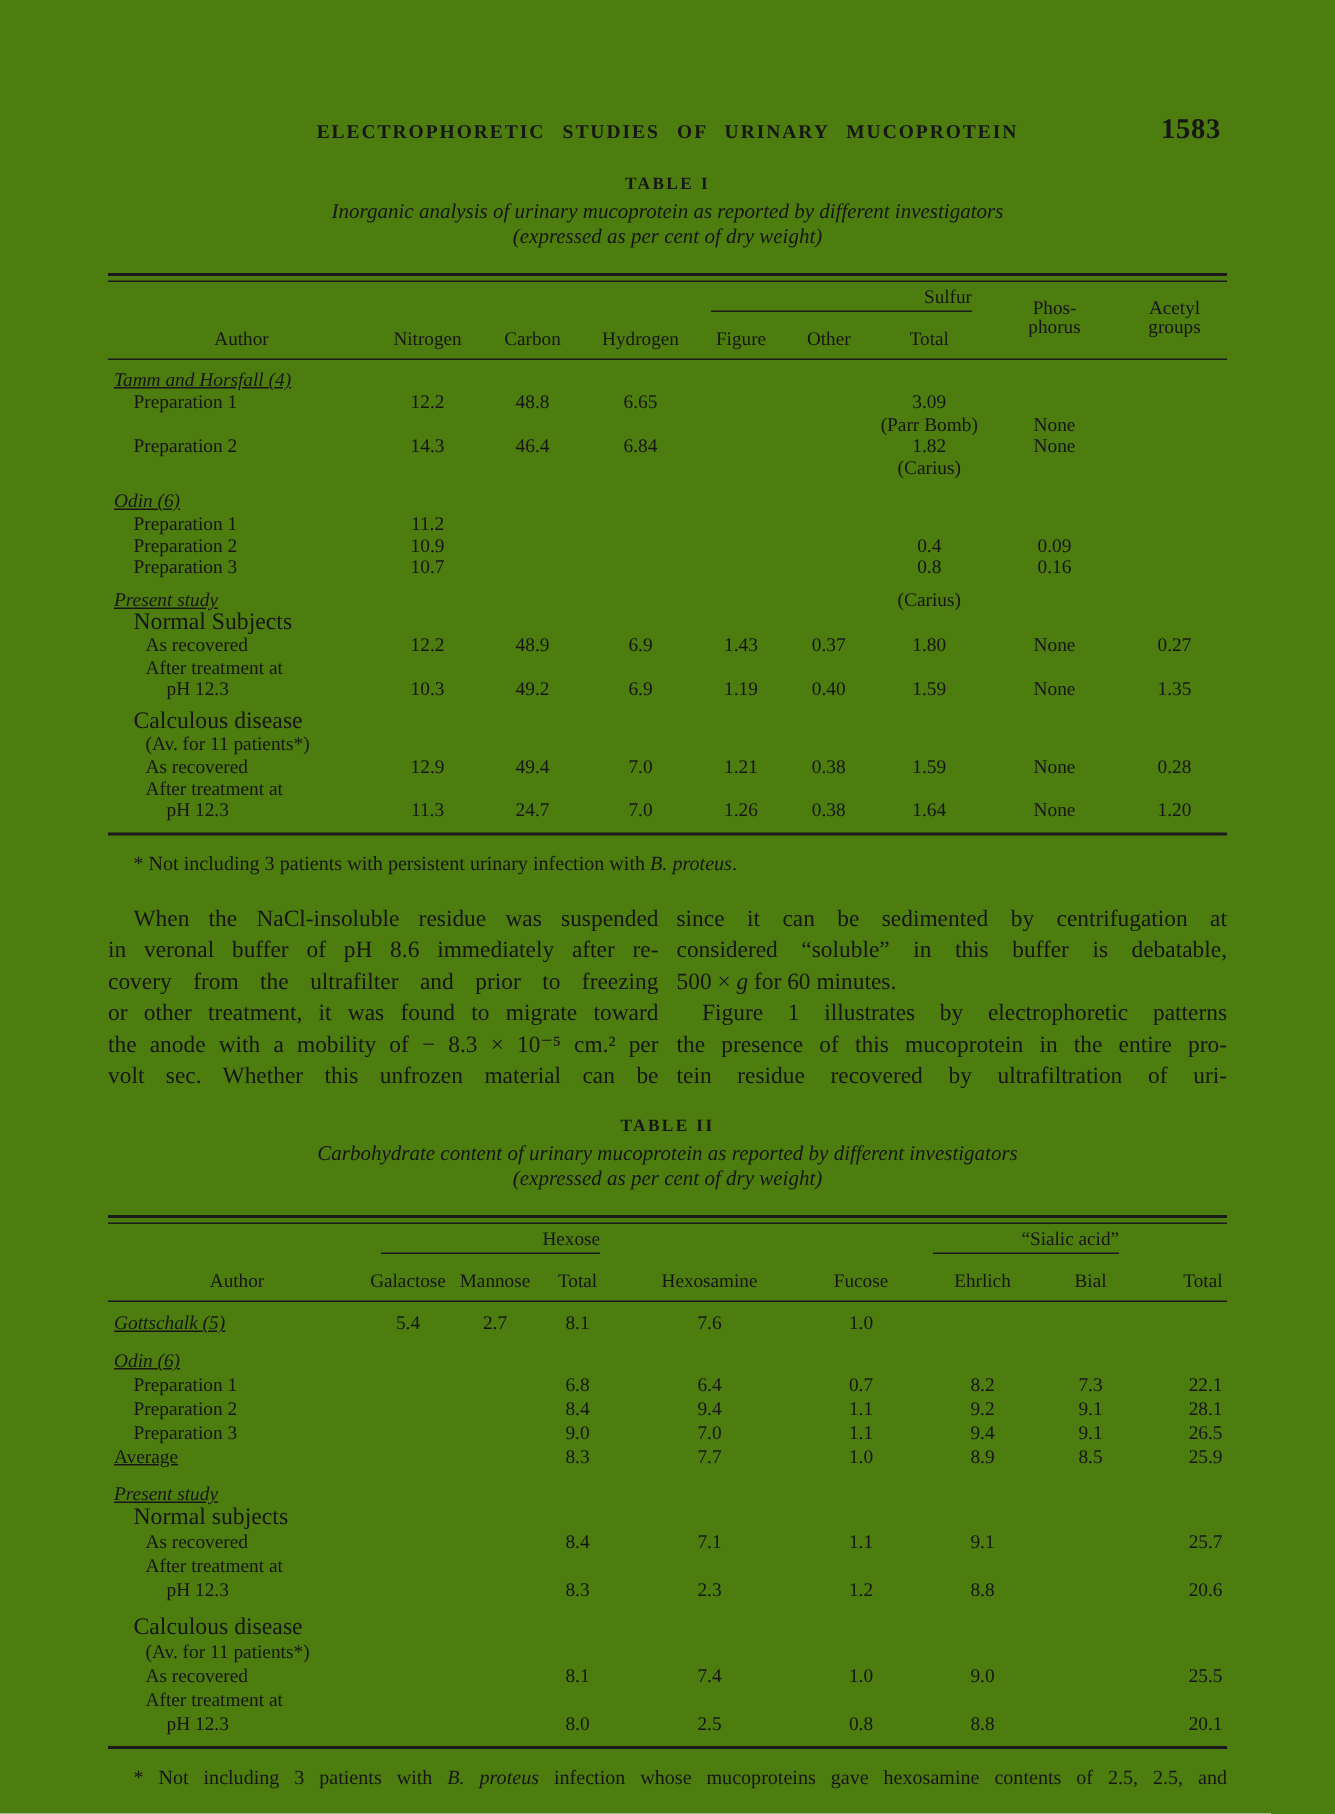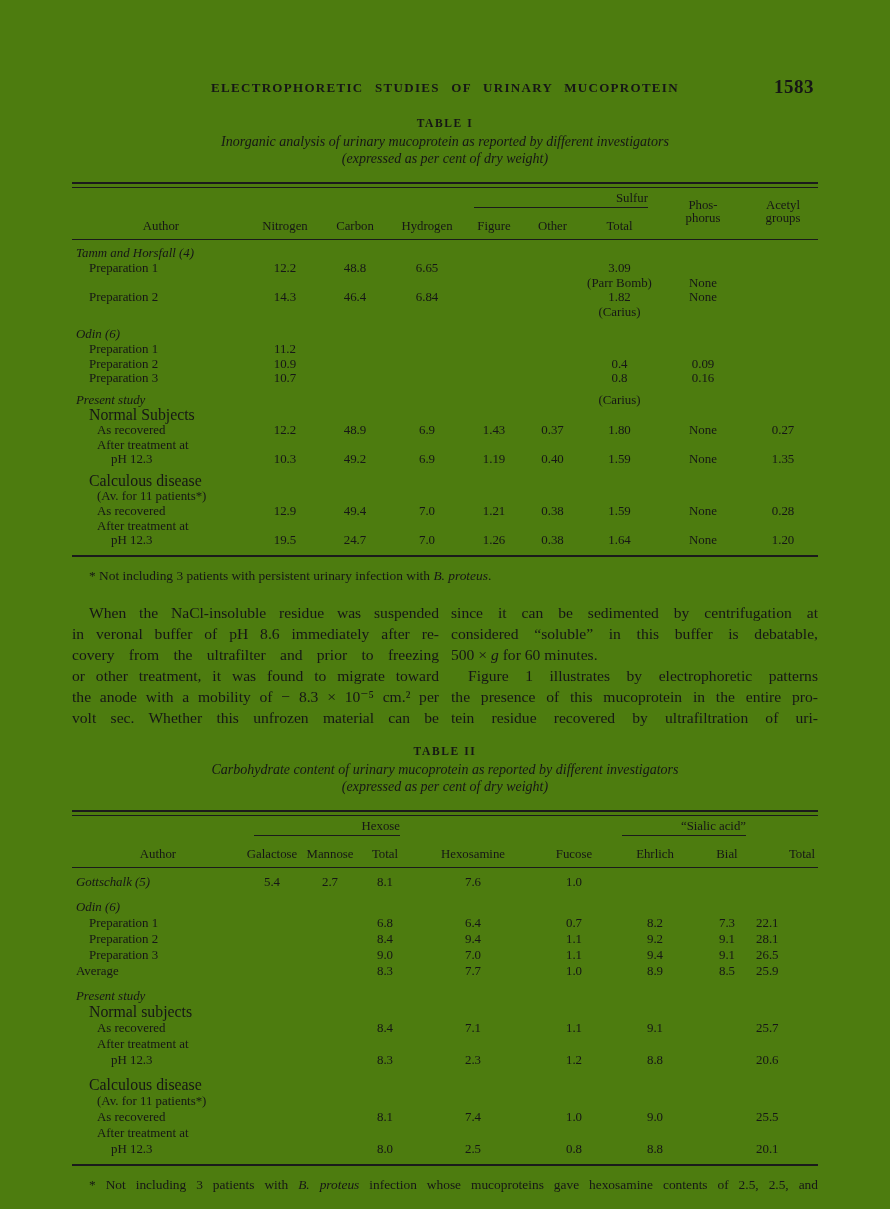--- a/index.html
+++ b/index.html
@@ -34,22 +34,22 @@
   .spanline{display:block;margin:0 10px;border-bottom:1.2px solid #1b1b1b;padding-bottom:2px;
             font-size:12.8px;text-align:right;}
   .hc.rt{text-align:right;padding-right:3px;}
 
   .tbody{padding:6px 0 7px 0;}
   .trow{align-items:baseline;}
   .trow .c{text-align:center;font-size:12.9px;}
   .t1b .trow .c{line-height:14.8px;}
   .t2b .trow .c{line-height:16px;}
   .trow .lab{text-align:left;}
-  .trow .c.rt{text-align:left;padding-right:3px;}
-  .ind0{padding-left:4px;} .ind1{padding-left:17px;} .ind2{padding-left:25px;} .ind3{padding-left:39px;}
+  .trow .c.rt{text-align:right;padding-right:3px;}
+  .ind0{padding-left:4px;text-decoration:underline;} .ind1{padding-left:17px;} .ind2{padding-left:25px;} .ind3{padding-left:39px;}
   .lab.group{font-style:italic;}
   .lab.big{font-size:15.8px;line-height:20px;}
   .spacer1{height:7px;} .spacer2{height:9px;}
 
   
   .footnote{margin-top:10px;font-size:13.4px;line-height:18px;}
   .footnote .line{white-space:nowrap;overflow:hidden;}
   .footnote .ind{text-indent:17px;}
   .footnote .just{text-align-last:justify;}
 
@@ -295,21 +295,21 @@
           <div class="c"></div>
           <div class="c"></div>
           <div class="c"></div>
           <div class="c"></div>
           <div class="c"></div>
           <div class="c"></div>
           <div class="c"></div>
         </div>
         <div class="trow t1g">
           <div class="c lab ind3">pH 12.3</div>
-          <div class="c">19.5</div>
+          <div class="c">11.3</div>
           <div class="c">24.7</div>
           <div class="c">7.0</div>
           <div class="c">1.26</div>
           <div class="c">0.38</div>
           <div class="c">1.64</div>
           <div class="c">None</div>
           <div class="c">1.20</div>
         </div>
       </div>
     <div class="rule-heavy"></div>

